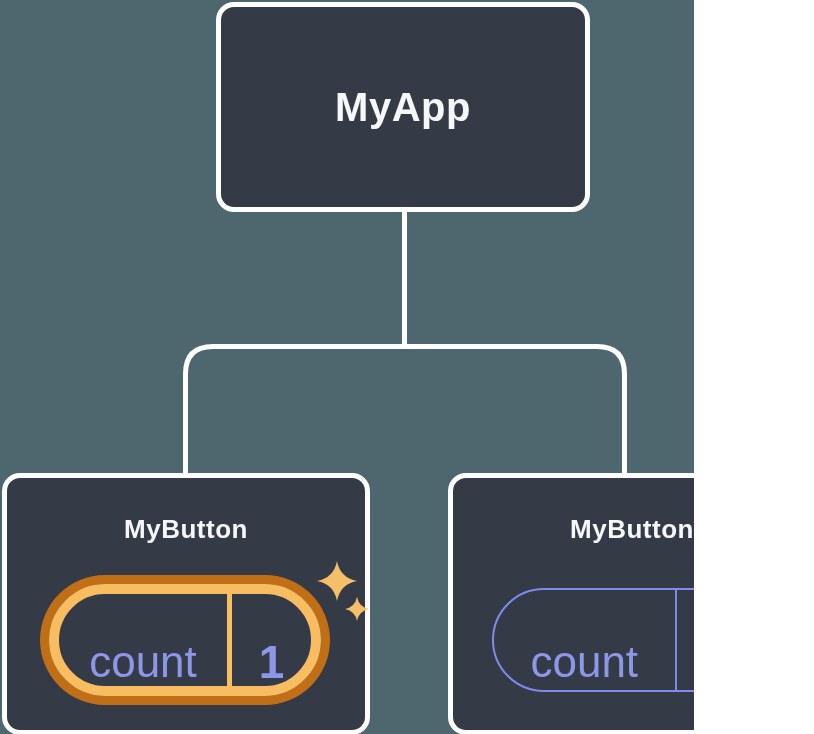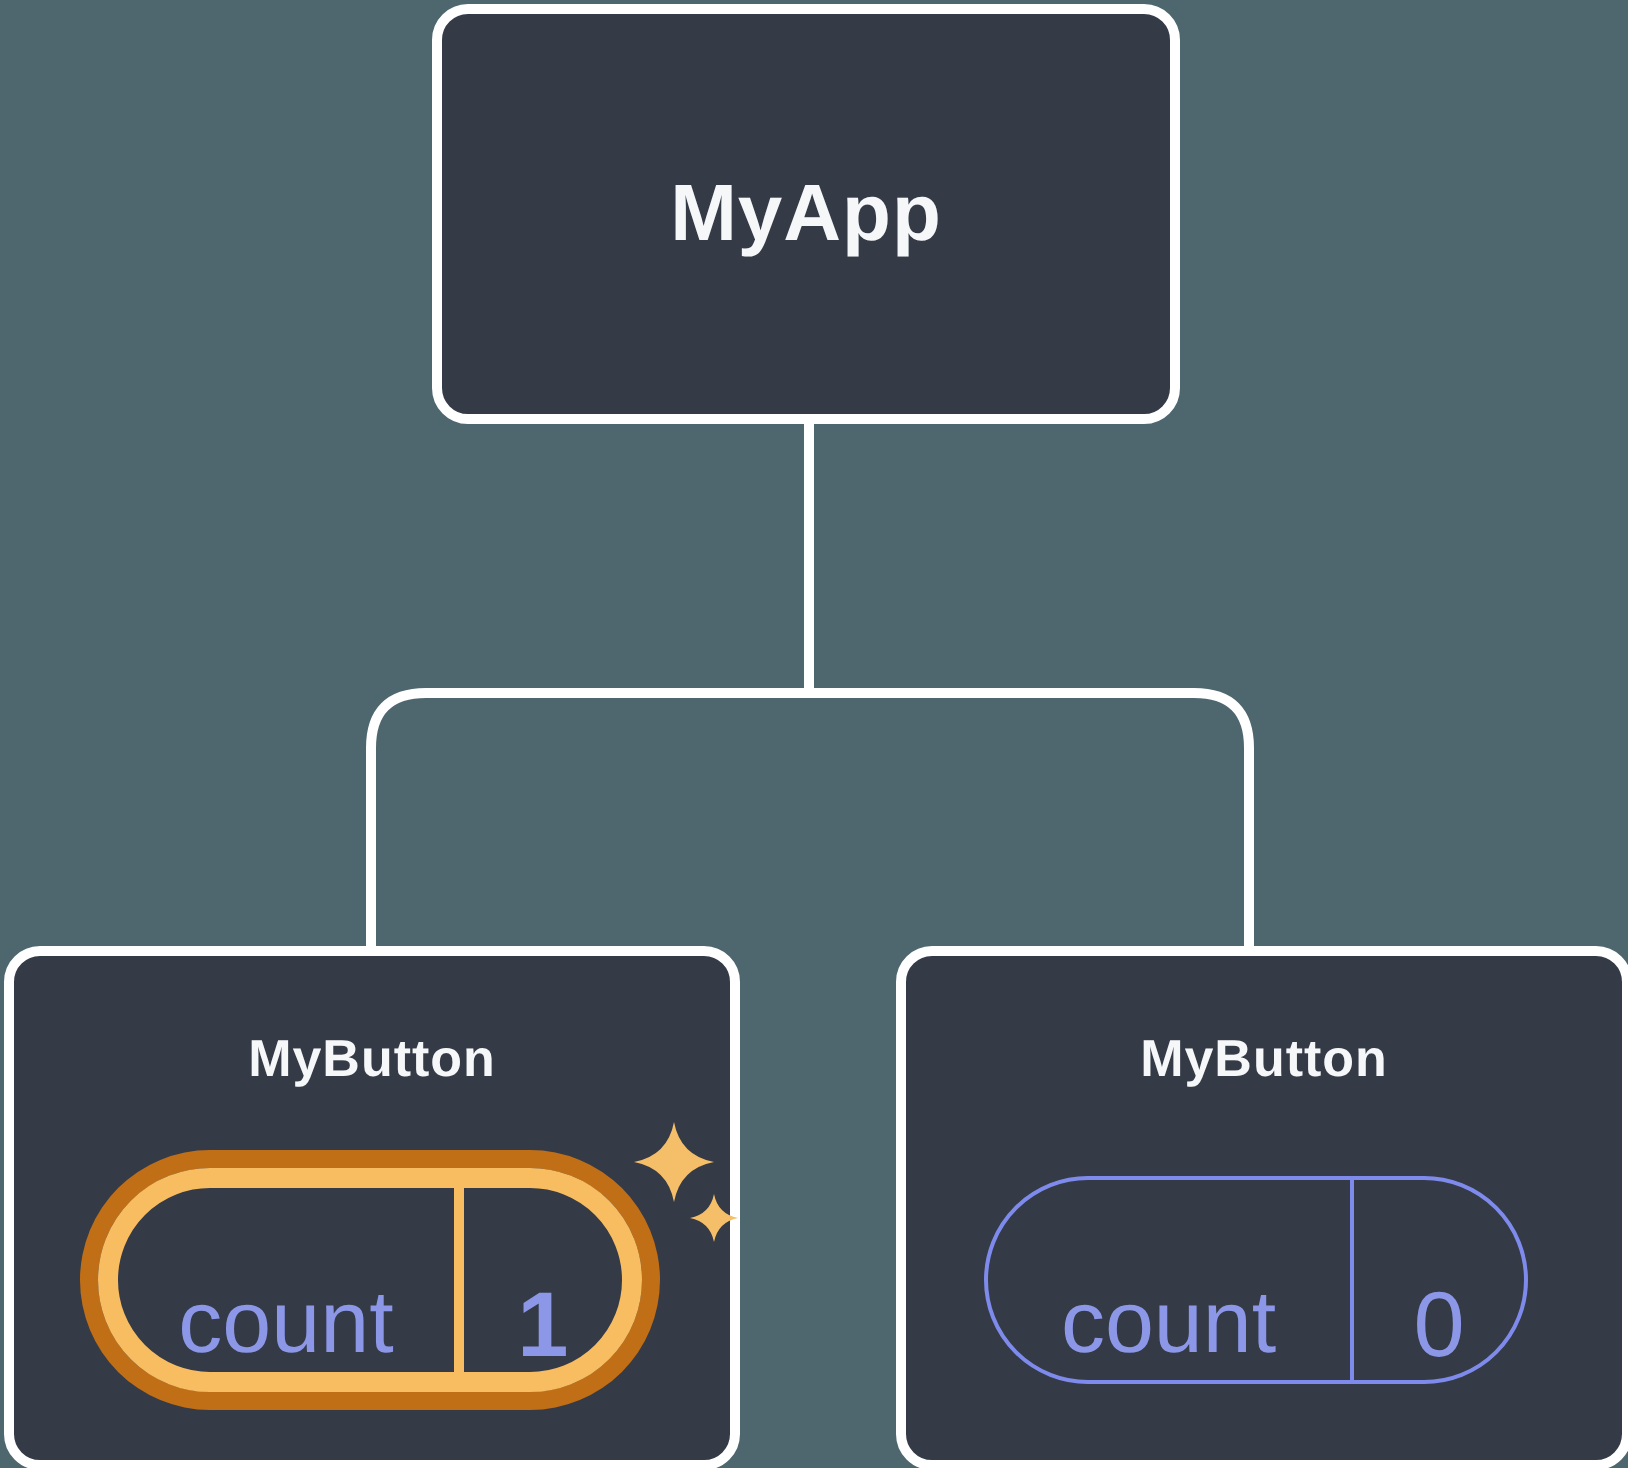--- a/index.html
+++ b/index.html
@@ -9,21 +9,21 @@
     --title-text: #F6F7F9;
     --state-text: #8C97E8;
     --pill-border: #7E8BEC;
     --highlight-outer: #C16F17;
     --highlight-inner: #F8BC61;
     --sparkle: #F5BE68;
   }
   html, body { margin: 0; padding: 0; }
   .canvas {
     position: relative;
-    width: 814px;
+    width: 694px;
     height: 734px;
     background: var(--background);
     overflow: hidden;
     font-family: "Liberation Sans", sans-serif;
   }
   .connectors {
     position: absolute;
     left: 0; top: 0;
     width: 814px; height: 734px;
   }

